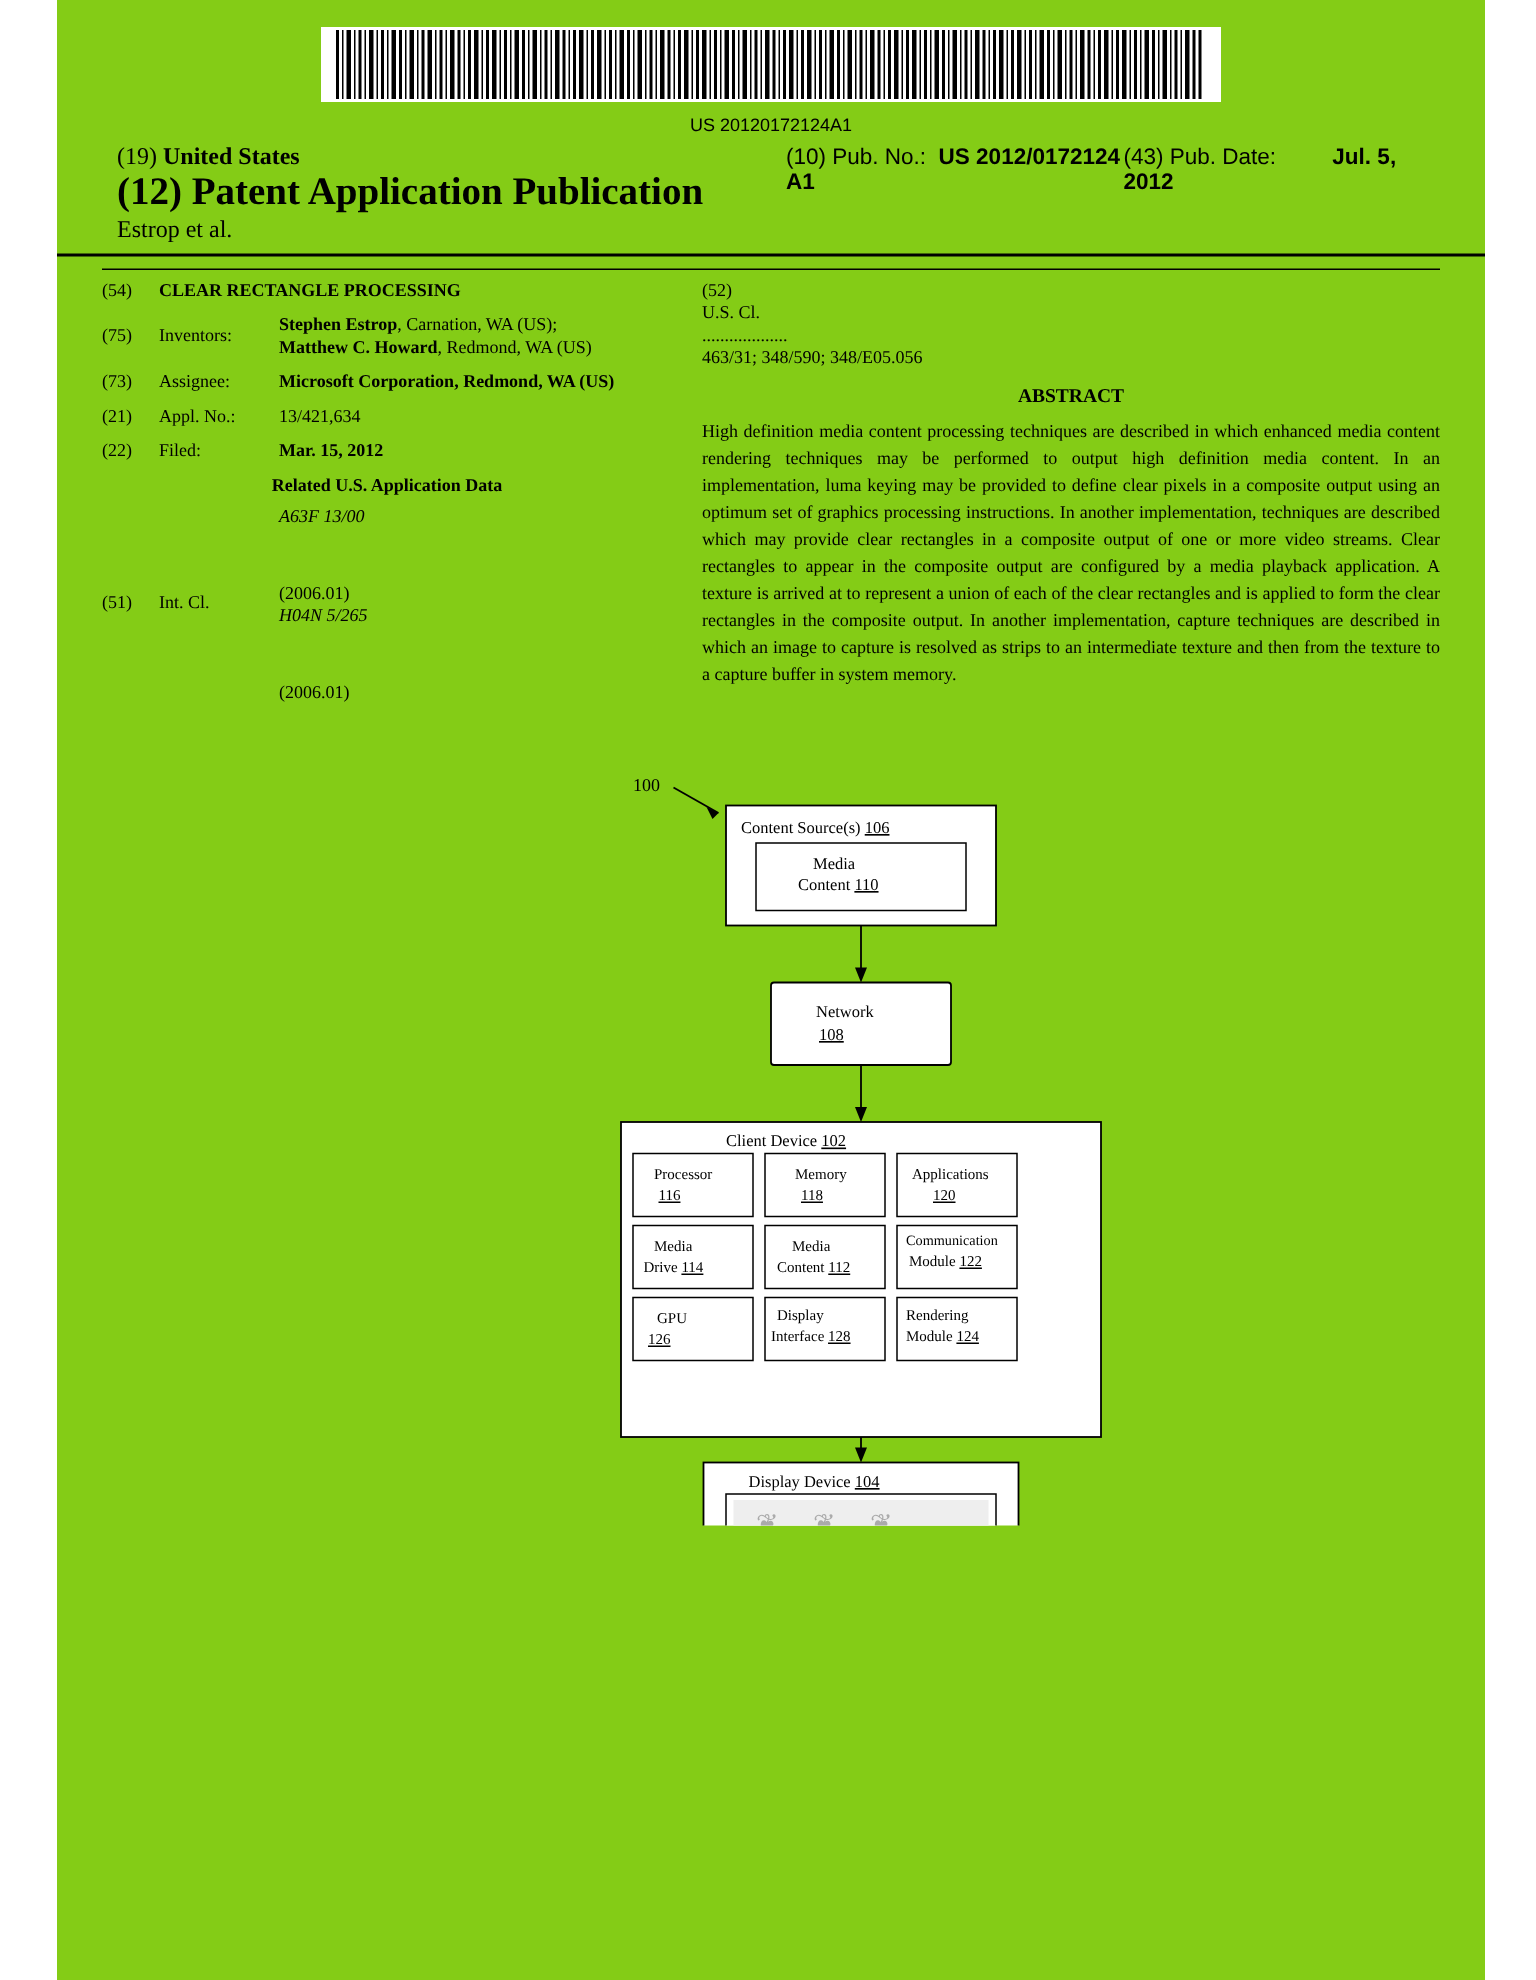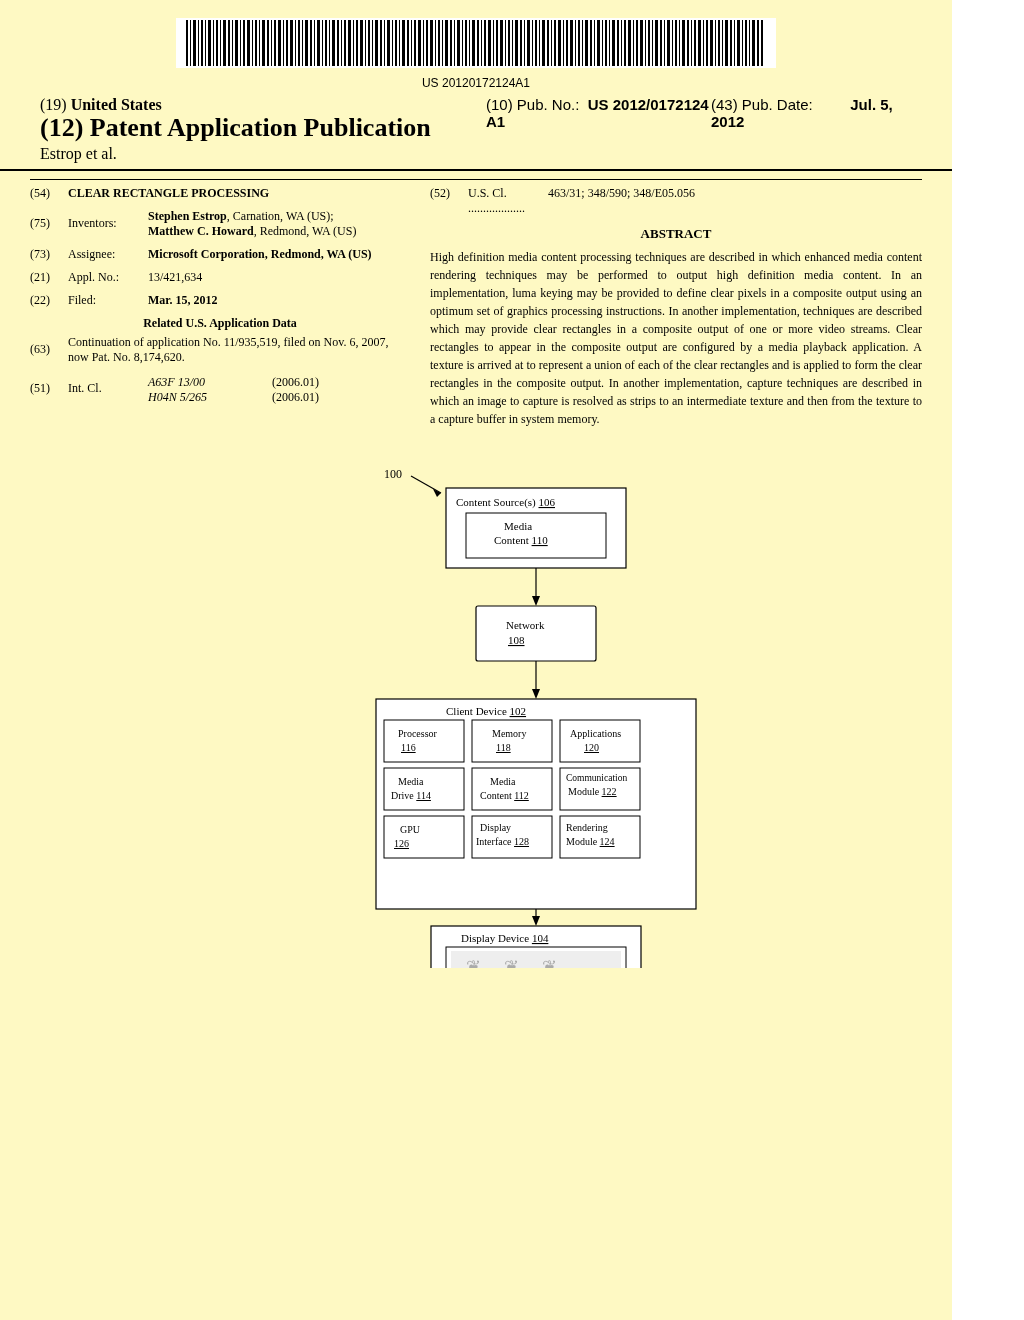--- a/index.html
+++ b/index.html
@@ -8,22 +8,23 @@
       font-family: 'Times New Roman', Times, serif;
       font-size: 13px;
       color: #000;
       width: 1024px;
       min-height: 1320px;
     }
 
     .page {
       width: 952px;
       min-height: 1320px;
-      background: #fef9c3;
+      background: #84cc16;
       padding: 0;
+      margin-left: 38px;
     }
 
     
     .barcode-area {
       text-align: center;
       padding: 18px 0 4px 0;
     }
     .barcode-svg {
       display: inline-block;
     }
@@ -131,20 +132,21 @@
     .abstract-text {
       font-size: 12px;
       line-height: 1.5;
       text-align: justify;
     }
 
     
     .usci-row {
       display: flex;
       margin-bottom: 8px;
+      flex-direction: column;
     }
     .usci-num {
       width: 38px;
       flex-shrink: 0;
     }
     .usci-label {
       width: 80px;
       flex-shrink: 0;
     }
     .usci-value {
@@ -163,21 +165,22 @@
       width: 480px;
     }
 
     
     .int-cl-table {
       margin-left: 0;
       margin-top: 2px;
     }
     .int-cl-row {
       display: flex;
-      gap: 24px;
+      gap: 36px;
+      flex-direction: column;
     }
     .int-cl-class {
       font-style: italic;
       width: 100px;
     }
     .int-cl-date {
       width: 80px;
     }
 
     .separator-line {
@@ -410,24 +413,20 @@
 
       <div class="field-row">
         <div class="field-num">(22)</div>
         <div class="field-label">Filed:</div>
         <div class="field-value">
           <strong>Mar. 15, 2012</strong>
         </div>
       </div>
 
       <div class="section-title">Related U.S. Application Data</div>
-      <div class="field-row">
-        <div class="field-num">(63)</div>
-        <div class="field-value">Continuation of application No. 11/935,519, filed on Nov. 6, 2007, now Pat. No. 8,174,620.</div>
-      </div>
 
       <div class="field-row">
         <div class="field-num">(51)</div>
         <div class="field-label">Int. Cl.</div>
         <div class="field-value">
           <div class="int-cl-table">
             <div class="int-cl-row">
               <div class="int-cl-class">A63F 13/00</div>
               <div class="int-cl-date">(2006.01)</div>
             </div>

